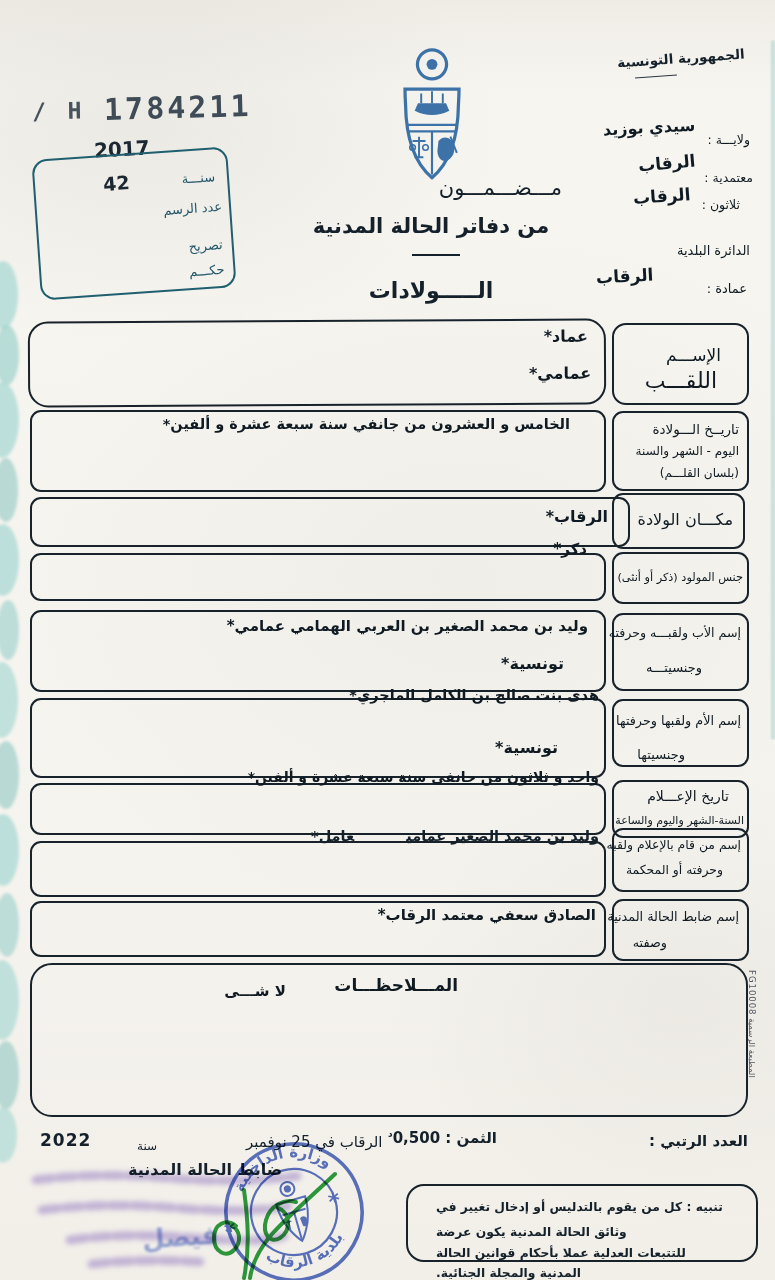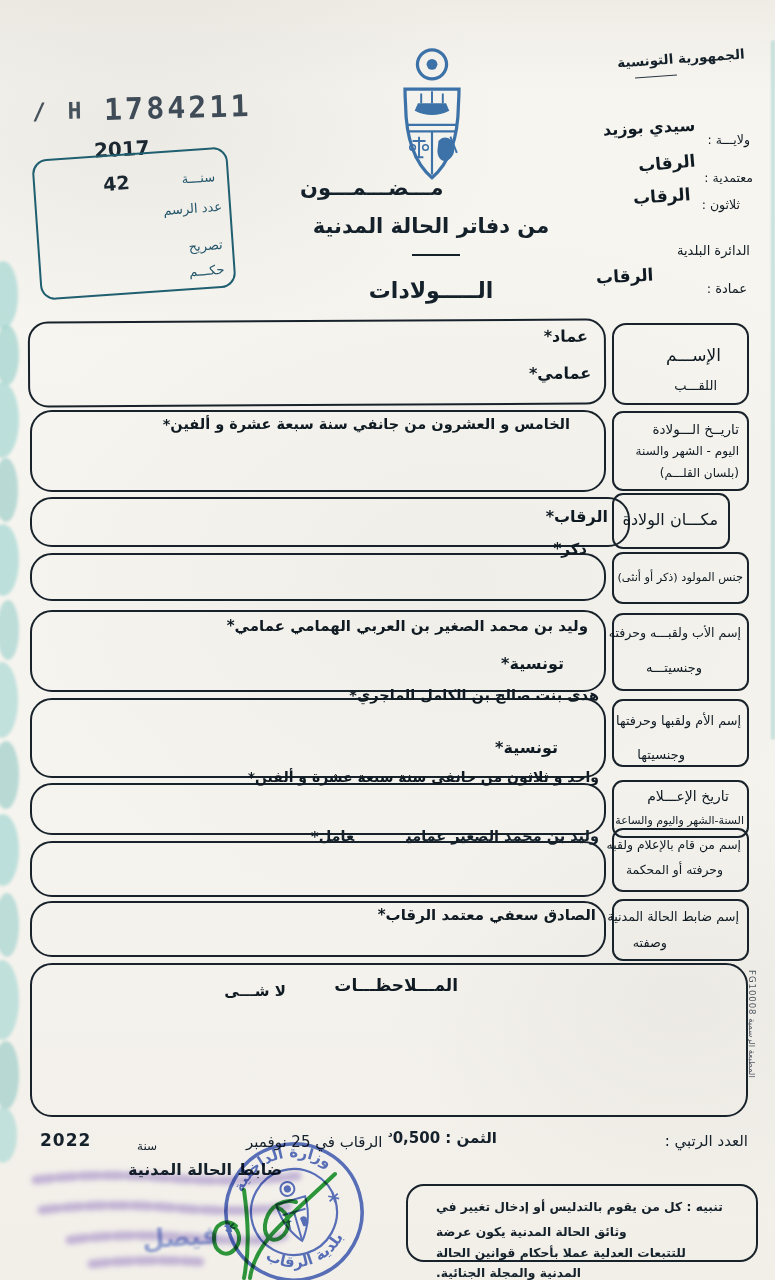--- a/index.html
+++ b/index.html
@@ -8,21 +8,21 @@
   .doc{
     position:relative;width:775px;height:1280px;margin:0 auto;overflow:hidden;direction:rtl;
     color:#14202a;
     background:
       radial-gradient(ellipse 520px 300px at 18% 10%, rgba(150,150,142,.12), transparent 70%),
       radial-gradient(ellipse 700px 500px at 60% 45%, rgba(120,120,110,.05), transparent 70%),
       radial-gradient(ellipse 420px 320px at 88% 78%, rgba(150,150,140,.09), transparent 70%),
       linear-gradient(180deg,#efece6 0%,#f7f5f0 7%,#f6f4ef 60%,#f2efe9 100%);
   }
   .abs{position:absolute}
-  .valbox{position:absolute;border:2.3px solid #18222b;border-radius:22px}
+  .valbox{position:absolute;border:2.3px solid #18222b;border-radius:11px}
   .lblbox{position:absolute;border:2px solid #18222b;border-radius:11px}
   .val{position:absolute;font-weight:bold;white-space:nowrap;color:#0f1a22}
   .lbl{position:absolute;white-space:nowrap;color:#0f1a22}
   .mono{font-family:"DejaVu Sans Mono",monospace;font-weight:bold;color:#46525c}
   .tealtxt{color:#23566b}
   .sidetext{writing-mode:vertical-rl;font-size:8.5px;color:#2a3340;opacity:.8;letter-spacing:1px}
   .blend{mix-blend-mode:multiply}
   sup{font-size:9px;vertical-align:super}
 </style>
 </head>
@@ -82,21 +82,21 @@
     <path d="M22,44 L22,53 M32,42 L32,53 M42,44 L42,53" stroke="currentColor" stroke-width="1.8"></path>
     <path d="M9,73 L55,73 M9,79 L55,79" stroke="currentColor" stroke-width="2"></path>
     <path d="M32,79 L32,119" stroke="currentColor" stroke-width="2"></path>
     <path d="M20,84 L20,103 M14,88 L26,88 M16,103 L24,103" stroke="currentColor" stroke-width="1.8"></path>
     <circle cx="14" cy="94" r="2.6" fill="none" stroke="currentColor" stroke-width="1.4"></circle>
     <circle cx="26" cy="94" r="2.6" fill="none" stroke="currentColor" stroke-width="1.4"></circle>
     <path d="M38,88 C43,82 50,85 52,91 C54,98 51,104 46,106 C41,108 37,103 37,97 Z" fill="currentColor"></path>
     <path d="M49,84 L55,99" stroke="currentColor" stroke-width="1.8"></path>
   </svg>
 
-  <div class="abs" style="left:300px;top:176px;width:262px;text-align:left;font-size:21px;font-weight:bold">مـــضـــمـــون</div>
+  <div class="abs" style="left:300px;top:176px;width:262px;text-align:right;font-size:21px;font-weight:normal">مـــضـــمـــون</div>
   <div class="abs" style="left:290px;top:214px;width:282px;text-align:center;font-size:21px;font-weight:bold">من دفاتر الحالة المدنية</div>
   <div class="abs" style="left:412px;top:254px;width:48px;border-top:2.2px solid #14202a"></div>
   <div class="abs" style="left:310px;top:278px;width:242px;text-align:center;font-size:22px;font-weight:bold">الـــــولادات</div>
 
   <div class="abs" style="right:30px;top:50px;font-size:13.5px;font-weight:bold;transform:rotate(-4deg)">الجمهورية التونسية</div>
   <div class="abs" style="right:98px;top:76px;width:42px;border-top:1.6px solid #2a3642;transform:rotate(-4deg)"></div>
 
   <div class="lbl abs" style="right:25px;top:132px;font-size:12.5px">ولايـــة :</div>
   <div class="lbl abs" style="right:80px;top:118px;font-size:16px;font-weight:bold;transform:rotate(-3deg)">سيدي بوزيد</div>
 
@@ -110,36 +110,36 @@
   <div class="lbl abs" style="right:122px;top:266px;font-size:17px;font-weight:bold;transform:rotate(-3deg)">الرقاب</div>
 
   <div class="lbl abs" style="right:28px;top:281px;font-size:13px">عمادة :</div>
 
   <div class="valbox" style="left:28px;top:320px;width:578px;height:86px;border-radius:20px;transform:rotate(-.3deg)">
     <div class="val" style="right:16px;top:6px;font-size:16px">عماد*</div>
     <div class="val" style="right:13px;top:43px;font-size:16px">عمامي*</div>
   </div>
   <div class="lblbox" style="left:612px;top:323px;width:137px;height:82px;border-radius:14px">
     <div class="lbl" style="right:26px;top:20px;font-size:17px">الإســـم</div>
-    <div class="lbl" style="right:30px;bottom:10px;font-size:13px">اللقـــب</div>
+    <div class="lbl" style="right:30px;bottom:10px;font-size:22px">اللقـــب</div>
   </div>
 
   <div class="valbox" style="left:30px;top:410px;width:576px;height:82px">
     <div class="val" style="right:34px;top:4px;font-size:14.5px">الخامس و العشرون من جانفي سنة سبعة عشرة و ألفين*</div>
   </div>
   <div class="lblbox" style="left:612px;top:411px;width:137px;height:80px">
     <div class="lbl" style="right:8px;top:8px;font-size:13.5px">تاريــخ الـــولادة</div>
     <div class="lbl" style="right:8px;top:31px;font-size:12px">اليوم - الشهر والسنة</div>
     <div class="lbl" style="right:8px;top:53px;font-size:12px">(بلسان القلـــم)</div>
   </div>
 
   <div class="valbox" style="left:30px;top:497px;width:600px;height:50px">
     <div class="val" style="right:20px;top:8px;font-size:16px">الرقاب*</div>
   </div>
-  <div class="lblbox" style="left:612px;top:493px;width:118px;height:56px">
+  <div class="lblbox" style="left:612px;top:493px;width:133px;height:56px">
     <div class="lbl" style="right:10px;top:15px;font-size:16px">مكـــان الولادة</div>
   </div>
 
   <div class="valbox" style="left:30px;top:553px;width:576px;height:48px"></div>
   <div class="lblbox" style="left:612px;top:552px;width:137px;height:52px">
     <div class="lbl" style="right:4px;top:17px;font-size:11.3px">جنس المولود (ذكر أو أنثى)</div>
   </div>
   <div class="val abs" style="right:188px;top:540px;font-size:15px">ذكر*</div>
 
   <div class="valbox" style="left:30px;top:610px;width:576px;height:82px">
@@ -184,21 +184,21 @@
     <div class="lbl" style="right:80px;top:34px;font-size:12.8px">وصفته</div>
   </div>
 
   <div class="valbox" style="left:30px;top:963px;width:718px;height:154px;border-radius:22px">
     <div class="val" style="right:288px;top:10px;font-size:17px">المـــلاحظـــات</div>
     <div class="val" style="right:460px;top:17px;font-size:15px">لا شـــى</div>
   </div>
 
   <div class="sidetext abs" style="left:747px;top:948px;height:130px">المطبعة الرسمية FG10008</div>
 
-  <div class="abs" style="right:27px;top:1132px;font-size:15px;font-weight:normal">العدد الرتبي :</div>
+  <div class="abs" style="right:27px;top:1132px;font-size:15px;font-weight:bold">العدد الرتبي :</div>
 
   <div class="abs" style="left:388px;top:1129px;font-size:15px;font-weight:bold;direction:rtl">
     <span>الثمن : 0,500</span><sup>د</sup>
   </div>
 
   <div class="abs" style="left:246px;top:1133px;font-size:15px;font-weight:normal;white-space:nowrap">الرقاب في 25 نوفمبر</div>
   <div class="abs" style="left:137px;top:1139px;font-size:12px">سنة</div>
   <div class="abs" style="left:40px;top:1130px;font-size:17px;font-weight:bold;letter-spacing:1px">2022</div>
 
   <div class="abs" style="left:128px;top:1160px;font-size:16px;font-weight:bold">ضابط الحالة المدنية</div>

